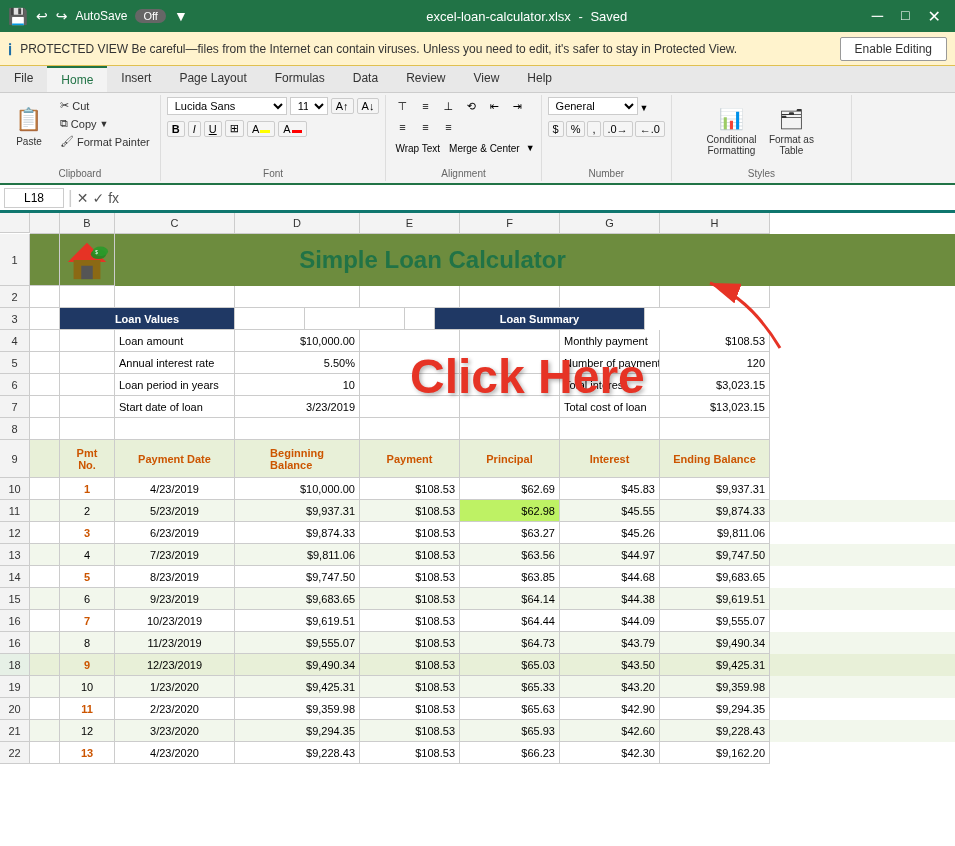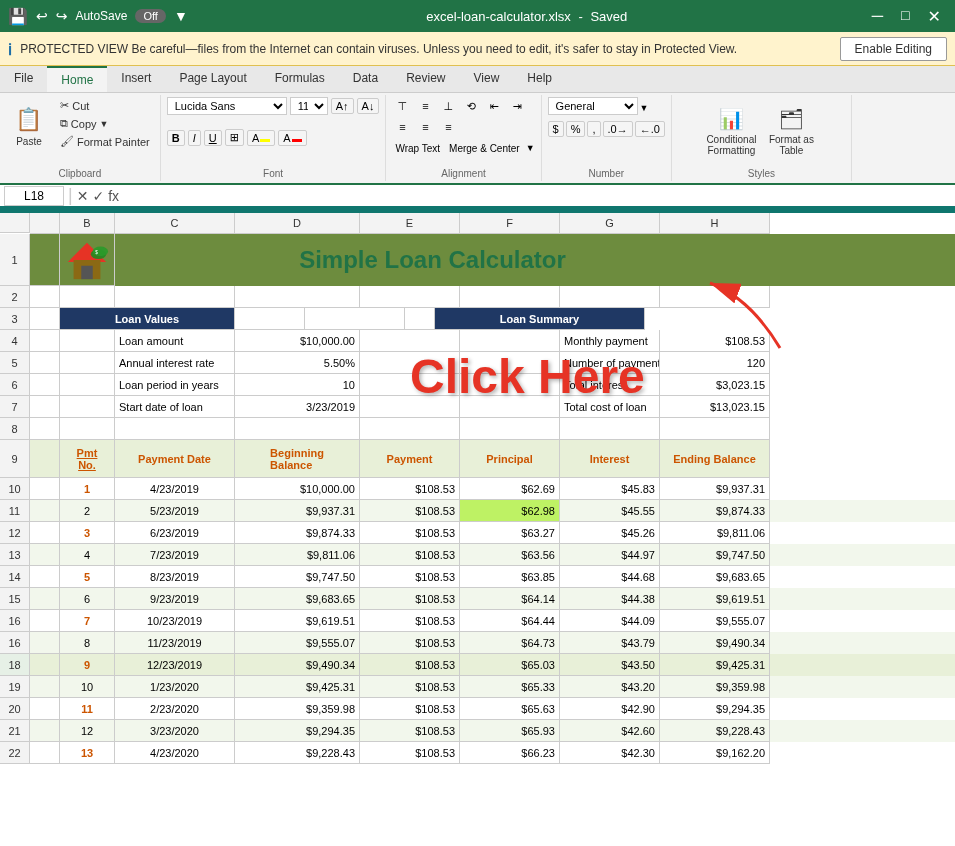--- a/index.html
+++ b/index.html
@@ -162,21 +162,21 @@
     .styles-large-btn {
       display: flex; flex-direction: column; align-items: center; justify-content: center;
       width: 56px; height: 58px; cursor: pointer; border-radius: 3px; gap: 3px;
       font-size: 10px; color: #333; text-align: center;
     }
 
     
     .formula-bar {
       display: flex;
       align-items: center;
-      border-bottom: 7px solid #0f766e;
+      border-bottom: 3px solid #0f766e;
       background: #fff;
       height: 28px;
       padding: 0 4px;
       gap: 4px;
     }
     .cell-ref {
       width: 60px;
       border: 1px solid #ccc;
       padding: 2px 4px;
       font-size: 12px;
@@ -375,21 +375,21 @@
           <div class="ribbon-btn-small">
             <span>🖌</span>
             <span>Format Painter</span>
           </div>
         </div>
       </div>
       <div class="ribbon-group-label">Clipboard</div>
     </div>
 
     <div class="ribbon-group" style="min-width:160px;">
-      <div class="ribbon-group-content" style="flex-direction:column;align-items:flex-start;gap:11px;">
+      <div class="ribbon-group-content" style="flex-direction:column;align-items:flex-start;gap:2px;">
         <div class="font-row">
           <select class="font-select">
             <option>Lucida Sans</option>
           </select>
           <select class="size-select">
             <option>11</option>
           </select>
           <button class="btn-tiny">A↑</button>
           <button class="btn-tiny">A↓</button>
         </div>
@@ -624,21 +624,21 @@
           <div class="cell" style="width:120px;"></div>
           <div class="cell" style="width:125px;"></div>
           <div class="cell" style="width:100px;"></div>
           <div class="cell" style="width:100px;"></div>
           <div class="cell" style="width:100px;"></div>
           <div class="cell" style="width:110px;"></div>
         </div>
 
         <div class="grid-row" style="height:38px;">
           <div class="cell" style="width:30px;background:#e8f0d8;"></div>
-          <div class="cell table-header center" style="width:55px;font-weight:bold;color:#cc5500;background:#e8f0d8;text-align:center;justify-content:center;font-size:11px;text-decoration:underline;">Pmt<br>No.</div>
+          <div class="cell table-header center" style="width:55px;font-weight:bold;color:#cc5500;background:#e8f0d8;text-align:center;justify-content:center;font-size:11px;">Pmt<br>No.</div>
           <div class="cell table-header center" style="width:120px;font-weight:bold;color:#cc5500;background:#e8f0d8;justify-content:center;">Payment Date</div>
           <div class="cell table-header center" style="width:125px;font-weight:bold;color:#cc5500;background:#e8f0d8;justify-content:center;font-size:11px;">Beginning<br>Balance</div>
           <div class="cell table-header center" style="width:100px;font-weight:bold;color:#cc5500;background:#e8f0d8;justify-content:center;">Payment</div>
           <div class="cell table-header center" style="width:100px;font-weight:bold;color:#cc5500;background:#e8f0d8;justify-content:center;">Principal</div>
           <div class="cell table-header center" style="width:100px;font-weight:bold;color:#cc5500;background:#e8f0d8;justify-content:center;">Interest</div>
           <div class="cell table-header center" style="width:110px;font-weight:bold;color:#cc5500;background:#e8f0d8;justify-content:center;">Ending Balance</div>
         </div>
 
         <div class="grid-row">
           <div class="cell" style="width:30px;"></div>

